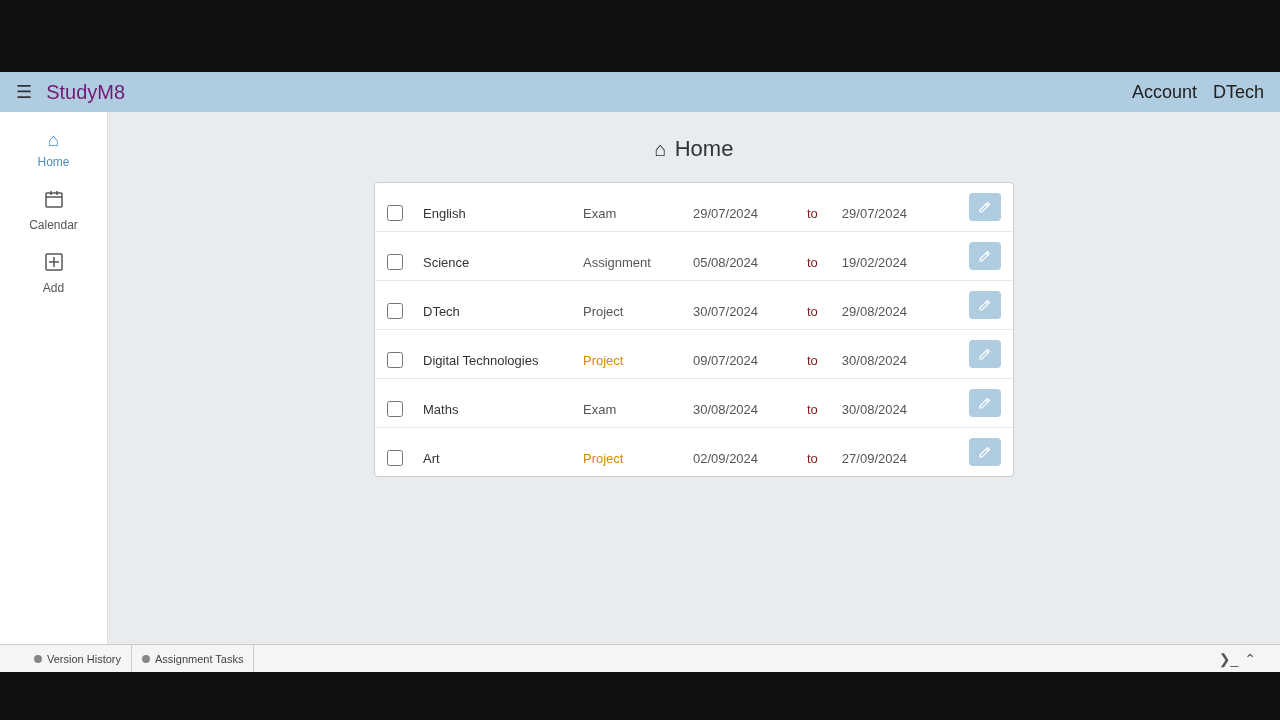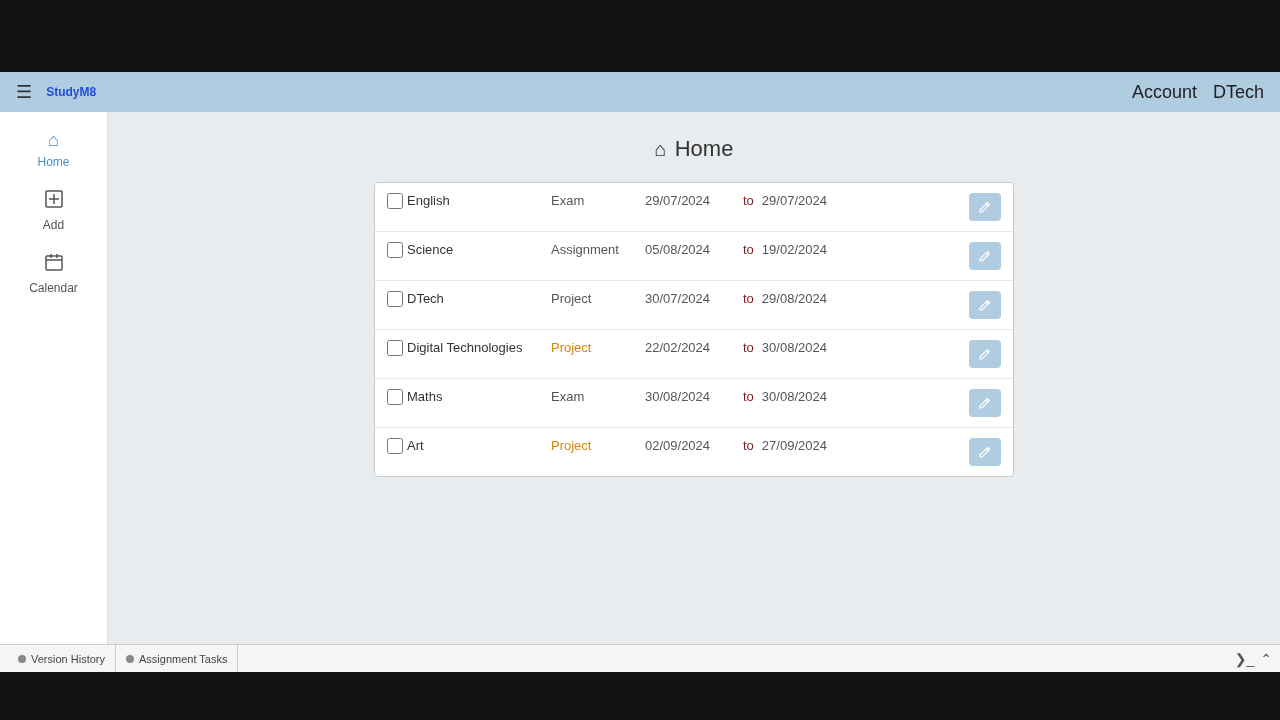--- a/index.html
+++ b/index.html
@@ -14,21 +14,21 @@
     .topnav {
       background: #b0cce0;
       height: 40px;
       display: flex;
       align-items: center;
       padding: 0 16px;
       flex-shrink: 0;
       justify-content: space-between;
     }
     .topnav-left { display: flex; align-items: center; gap: 14px; }
-    .topnav-brand { font-weight: bold; font-size: 12px; color: #1d4ed8; }
+    .topnav-brand { font-weight: normal; font-size: 20px; color: #701a75; }
     .topnav-right { display: flex; gap: 16px; align-items: center; }
     .topnav-right a { font-size: 18px; color: #222; text-decoration: none; }
     .hamburger { font-size: 18px; cursor: pointer; color: #333; }
 
     
     .main-layout { display: flex; flex: 1; overflow: hidden; background: #e8ecef; }
 
     
     .sidebar {
       width: 108px;
@@ -69,24 +69,24 @@
     
     .task-table {
       background: #fff;
       border: 1px solid #ccc;
       border-radius: 4px;
       width: 640px;
       margin: 0 auto;
     }
     .task-row {
       display: flex;
-      align-items: flex-start;
+      align-items: flex-end;
       padding: 10px 12px;
       border-bottom: 1px solid #e8e8e8;
-      gap: 4px;
+      gap: 20px;
     }
     .task-row:last-child { border-bottom: none; }
     .task-checkbox { width: 16px; height: 16px; flex-shrink: 0; cursor: pointer; }
     .task-subject {
       width: 140px;
       font-size: 13px;
       color: #333;
       font-weight: normal;
     }
     .task-subject.bold { font-weight: normal; }
@@ -111,21 +111,21 @@
       font-size: 14px;
     }
 
     
     .bottom-bar {
       height: 28px;
       background: #f5f5f5;
       border-top: 1px solid #ccc;
       display: flex;
       align-items: center;
-      padding: 0 8px;
+      padding: 0 24px;
       gap: 0;
       flex-shrink: 0;
     }
     .bottom-tab {
       display: flex;
       align-items: center;
       gap: 5px;
       padding: 2px 10px;
       font-size: 11px;
       color: #444;
@@ -155,42 +155,42 @@
       <a href="#">DTech</a>
     </div>
   </div>
 
   <div class="main-layout">
 
     <div class="sidebar">
       <div class="sidebar-item active">
         <span class="sidebar-icon">⌂</span>
         <span>Home</span>
-      </div>
-      <div class="sidebar-item">
-        <span class="sidebar-icon">
-          <svg width="20" height="20" viewBox="0 0 20 20" fill="none">
-            <rect x="2" y="2" width="16" height="16" rx="1" stroke="#555" stroke-width="1.5" fill="none"></rect>
-            <line x1="10" y1="5" x2="10" y2="15" stroke="#555" stroke-width="1.5"></line>
-            <line x1="5" y1="10" x2="15" y2="10" stroke="#555" stroke-width="1.5"></line>
-          </svg>
-        </span>
-        <span>Add</span>
       </div>
       <div class="sidebar-item">
         <span class="sidebar-icon">
           <svg width="20" height="20" viewBox="0 0 20 20" fill="none">
             <rect x="2" y="4" width="16" height="14" rx="1" stroke="#555" stroke-width="1.5" fill="none"></rect>
             <line x1="2" y1="8" x2="18" y2="8" stroke="#555" stroke-width="1.5"></line>
             <line x1="7" y1="2" x2="7" y2="6" stroke="#555" stroke-width="1.5"></line>
             <line x1="13" y1="2" x2="13" y2="6" stroke="#555" stroke-width="1.5"></line>
           </svg>
         </span>
         <span>Calendar</span>
       </div>
+      <div class="sidebar-item">
+        <span class="sidebar-icon">
+          <svg width="20" height="20" viewBox="0 0 20 20" fill="none">
+            <rect x="2" y="2" width="16" height="16" rx="1" stroke="#555" stroke-width="1.5" fill="none"></rect>
+            <line x1="10" y1="5" x2="10" y2="15" stroke="#555" stroke-width="1.5"></line>
+            <line x1="5" y1="10" x2="15" y2="10" stroke="#555" stroke-width="1.5"></line>
+          </svg>
+        </span>
+        <span>Add</span>
+      </div>
     </div>
 
     <div class="content">
       <div class="page-title">
         <span style="font-size:20px;">⌂</span>
         <span>Home</span>
       </div>
 
       <div class="task-table" id="task-table-container">
 
@@ -233,21 +233,21 @@
         <svg width="14" height="14" viewBox="0 0 14 14" fill="none">
           <path d="M2 10L9.5 2.5L11.5 4.5L4 12H2V10Z" stroke="white" stroke-width="1.2" fill="none"></path>
           <line x1="8" y1="4" x2="10" y2="6" stroke="white" stroke-width="1.2"></line>
         </svg>
       </button>
     </div>
           <div class="task-row">
       <input type="checkbox" class="task-checkbox" style="">
       <span class="task-subject bold">Digital Technologies</span>
       <span class="task-type orange">Project</span>
-      <span class="task-date-start">22/02/2024</span>
+      <span class="task-date-start">09/07/2024</span>
       <span class="task-to">to</span>
       <span class="task-date-end">30/08/2024</span>
       <button class="task-edit-btn">
         <svg width="14" height="14" viewBox="0 0 14 14" fill="none">
           <path d="M2 10L9.5 2.5L11.5 4.5L4 12H2V10Z" stroke="white" stroke-width="1.2" fill="none"></path>
           <line x1="8" y1="4" x2="10" y2="6" stroke="white" stroke-width="1.2"></line>
         </svg>
       </button>
     </div>
           <div class="task-row">

